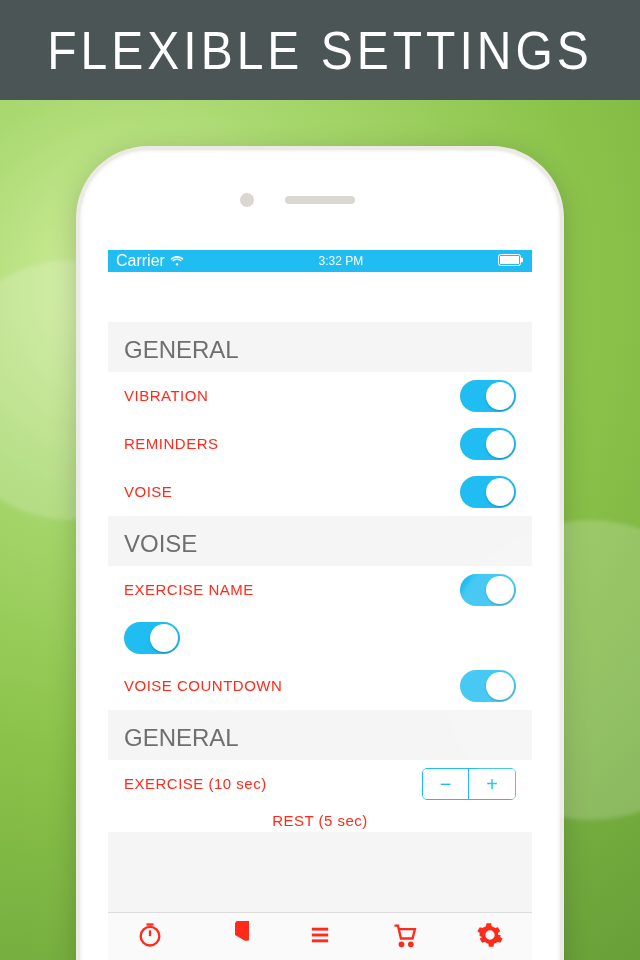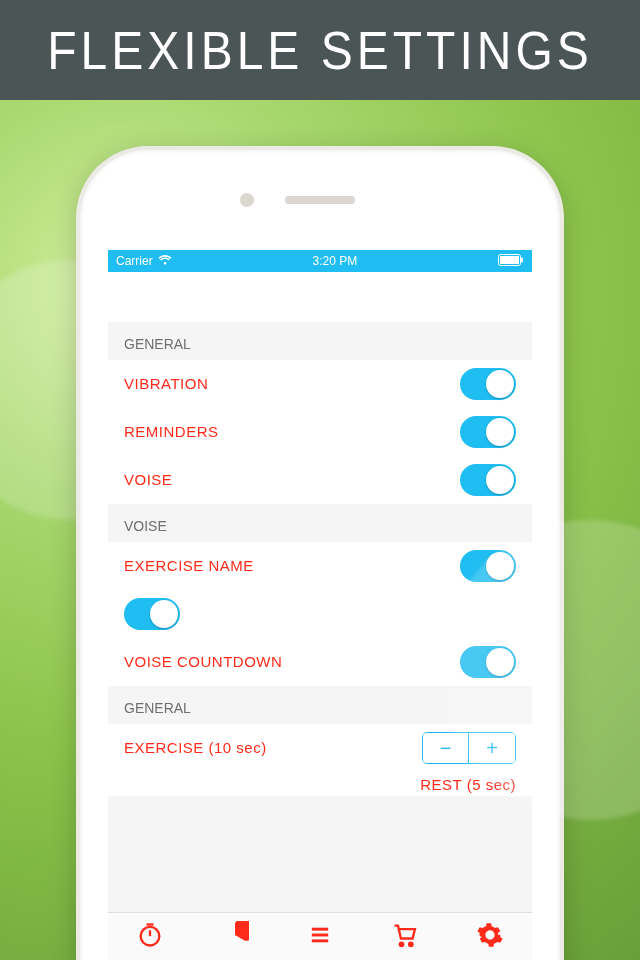--- a/index.html
+++ b/index.html
@@ -46,34 +46,34 @@
     position:absolute; top:100px; left:28px; right:28px; bottom:110px;
     background:#fff; overflow:hidden;
   }
   
   .status-bar {
     height:22px; background:#1fbdf1; color:#fff;
     display:flex; align-items:center; justify-content:space-between;
     padding:0 8px; font-size:12px;
   }
   .status-left, .status-right { display:flex; align-items:center; gap:5px; }
-  .status-left span, .status-right span { font-size:12px; }
+  .status-left span, .status-right span { font-size:16px; }
   
   .nav-bar {
     height:50px; background:#1fbdf1; color:#fff;
     display:flex; align-items:center; justify-content:center;
     font-size:18px; letter-spacing:2px; font-weight:400;
   }
   
   .content {
     position:absolute; top:72px; left:0; right:0; bottom:48px;
     background:#f5f5f5; overflow:hidden;
   }
   .section-header {
-    padding:14px 16px 8px 16px; color:#6f6f6f; font-size:14px; background:#f5f5f5;
+    padding:14px 16px 8px 16px; color:#6f6f6f; font-size:24px; background:#f5f5f5;
   }
   .row {
     background:#fff; padding:0 16px; height:48px;
     display:flex; align-items:center; justify-content:space-between;
     border-bottom:1px solid #fff;
   }
   .row .label { color:#ff2a1a; font-size:15px; letter-spacing:0.5px; }
   
   .toggle {
     width:56px; height:32px; border-radius:16px; background:#1fbdf1;
@@ -97,21 +97,21 @@
   .tab-bar {
     position:absolute; bottom:0; left:0; right:0; height:48px;
     background:#fafafa; border-top:1px solid #ddd;
     display:flex; align-items:center; justify-content:space-around;
   }
   .tab { color:#ff2a1a; display:flex; align-items:center; justify-content:center; width:20%; height:100%; }
   .tab svg { width:28px; height:28px; }
   
   .partial-row {
     background:#fff; padding:0 16px; height:24px;
-    display:flex; align-items:flex-start; justify-content:flex-end;
+    display:flex; align-items:flex-start; justify-content:center;
     overflow:hidden;
   }
   .partial-row .label { color:#ff2a1a; font-size:15px; letter-spacing:0.5px; padding-top:4px; }
 </style>
 </head>
 <body>
 
 <div class="promo-bg">
   <div class="promo-header">
     <span>FLEXIBLE SETTINGS</span>
@@ -125,21 +125,21 @@
 
       <div class="status-bar">
         <div class="status-left">
           <span>Carrier</span>
           <span>
             <svg width="14" height="10" viewBox="0 0 14 10">
                 <path fill="#fff" d="M7 9.5c.7 0 1.3-.6 1.3-1.3S7.7 6.9 7 6.9s-1.3.6-1.3 1.3S6.3 9.5 7 9.5zM3.4 5.6C4.4 4.6 5.6 4.1 7 4.1s2.6.5 3.6 1.5l1.2-1.2C10.5 3.1 8.8 2.4 7 2.4S3.5 3.1 2.2 4.4l1.2 1.2zM.5 2.7C2.3.9 4.6 0 7 0s4.7.9 6.5 2.7l-1.2 1.2C10.8 2.4 9 1.7 7 1.7S3.2 2.4 1.7 3.9L.5 2.7z"></path>
               </svg>
           </span>
         </div>
-        <span>3:20 PM</span>
+        <span>3:32 PM</span>
         <div class="status-right">
           <span>
             <svg width="26" height="12" viewBox="0 0 26 12">
                 <rect x="0.5" y="0.5" width="22" height="11" rx="2" fill="none" stroke="#fff"></rect>
                 <rect x="2" y="2" width="19" height="8" fill="#fff"></rect>
                 <rect x="23" y="3.5" width="2" height="5" rx="1" fill="#fff"></rect>
               </svg>
           </span>
         </div>
       </div>

